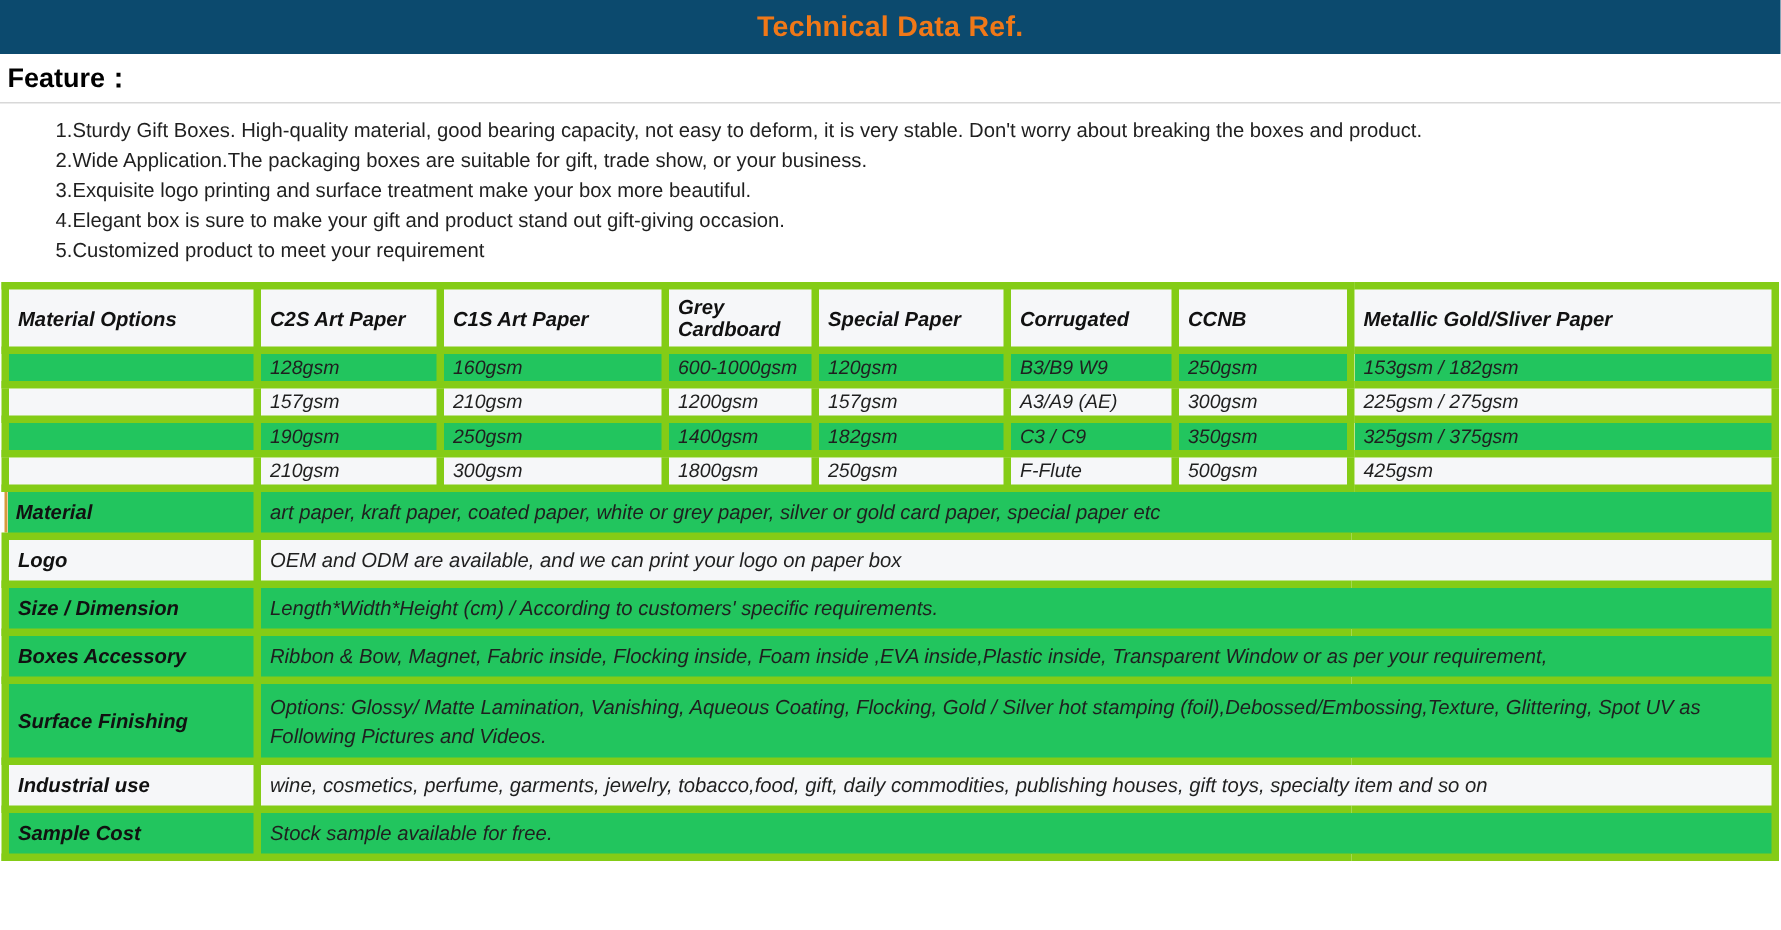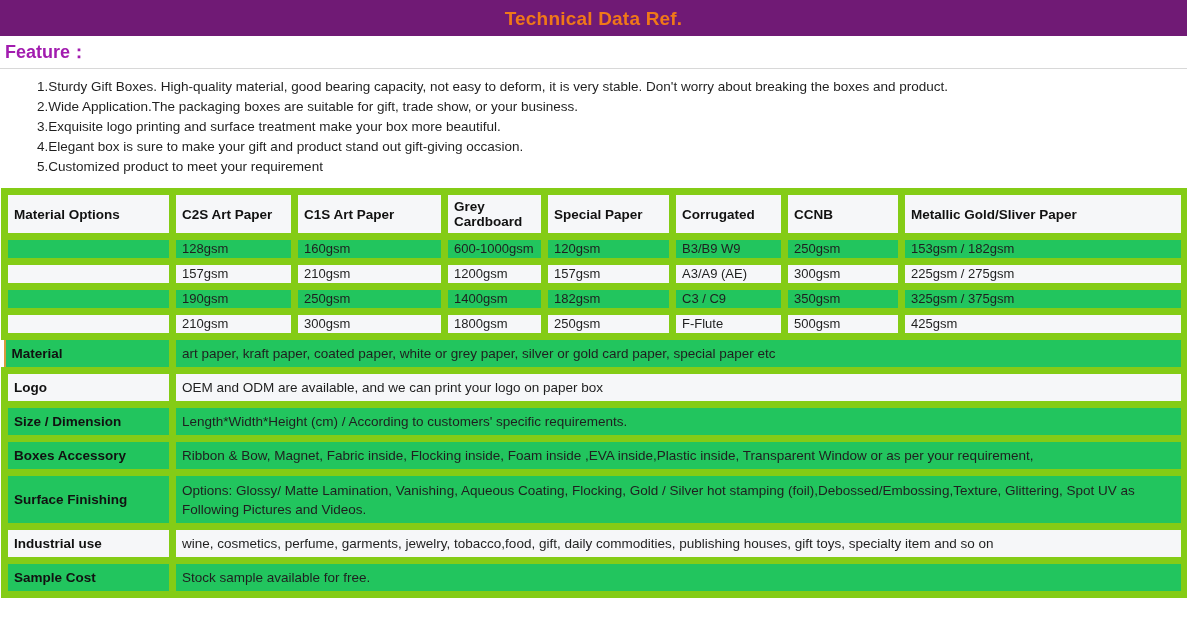--- a/index.html
+++ b/index.html
@@ -18,21 +18,21 @@
   .page {
     width: 1187px;
     height: 620px;
     position: relative;
     box-sizing: border-box;
   }
 
   
   .title-bar {
     height: 36px;
-    background: #701a75;
+    background: #0c4a6e;
     display: flex;
     align-items: center;
     justify-content: center;
     box-sizing: border-box;
   }
   .title-bar .title-text {
     color: #f07818;
     font-size: 19px;
     font-weight: bold;
     letter-spacing: 0.2px;
@@ -44,21 +44,21 @@
     height: 33px;
     display: flex;
     align-items: center;
     padding-left: 5px;
     box-sizing: border-box;
     border-bottom: 1px solid #d8d8d8;
   }
   .feature-head .feature-title {
     font-size: 18px;
     font-weight: bold;
-    color: #a21caf;
+    color: #000000;
     line-height: 1;
   }
 
   
   .feature-list {
     padding: 8px 5px 6px 5px;
     box-sizing: border-box;
     margin-left: 32px;
   }
   .feature-line {
@@ -70,28 +70,29 @@
 
   
   .spec-table {
     border-collapse: collapse;
     table-layout: fixed;
     width: 1180px;
     margin: 5px 0 0 1px;
     background: #ffffff;
   }
   .spec-table td, .spec-table th {
-    border: 7px solid #84cc16;
+    border: 5px solid #84cc16;
     padding: 4px 6px;
     font-size: 13px;
     vertical-align: middle;
     text-align: left;
     color: #1f1f1f;
     box-sizing: border-box;
     overflow: hidden;
+    font-style: italic;
   }
   .spec-table thead th {
     background: #f6f7f9;
     font-weight: bold;
     font-size: 13.5px;
     height: 42px;
     vertical-align: middle;
     color: #111111;
   }
   tr.stripe td { background: #f6f7f9; }

